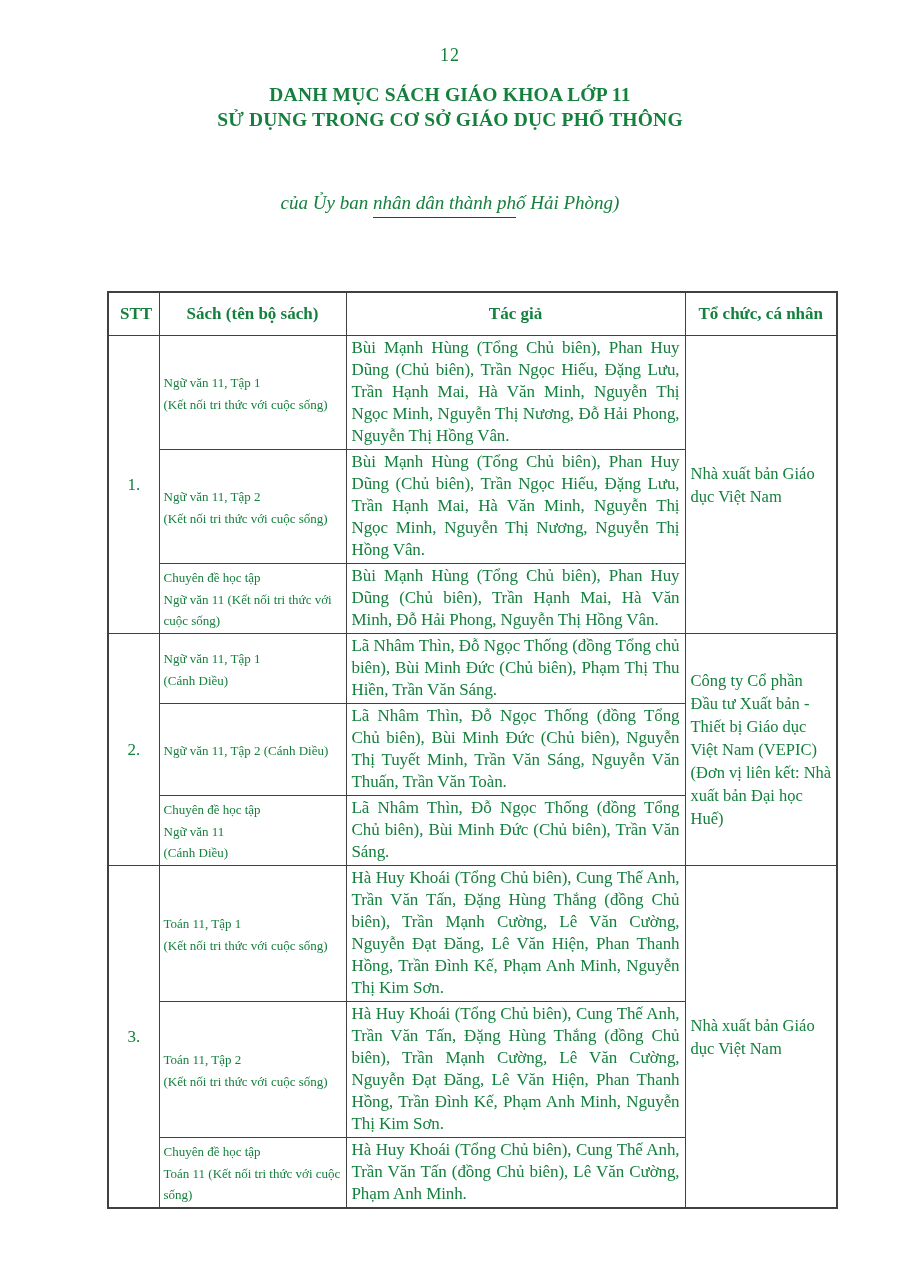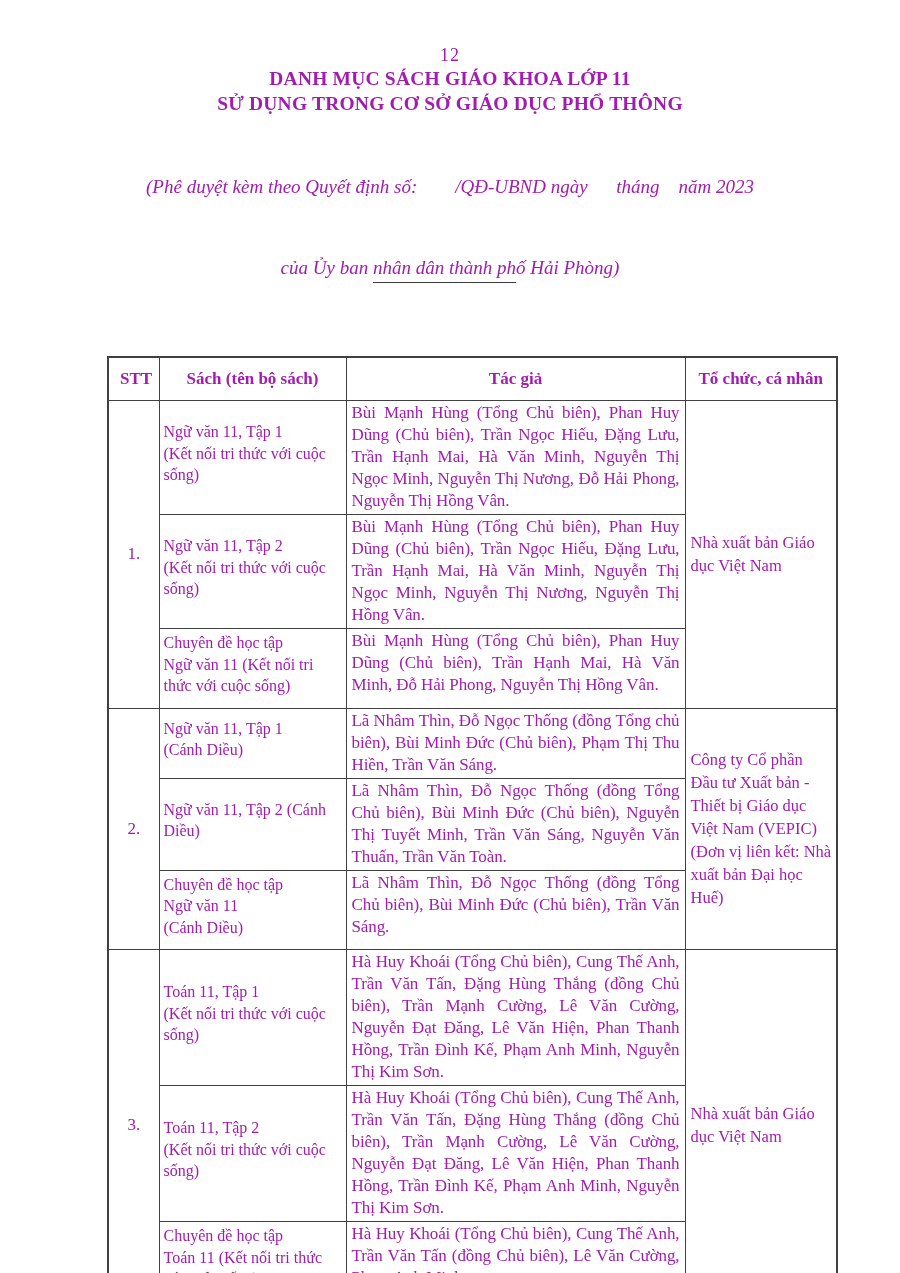--- a/index.html
+++ b/index.html
@@ -1,31 +1,32 @@
 <!DOCTYPE html>
 <html lang="vi"><head>
 <meta charset="utf-8">
 <style>
   html,body{margin:0;padding:0;background:#ffffff;}
   .page{
     position:relative;
     width:900px;height:1273px;
     box-sizing:border-box;
     background:#ffffff;
-    color:#a21caf;
+    color:#15803d;
     font-family:"Liberation Serif","DejaVu Serif",serif;
     padding-top:45px;
     overflow:hidden;
   }
   .page-number{
     text-align:center;
     font-size:18px;
     letter-spacing:1px;
   }
   .doc-title{
+    margin-top:16px;
     text-align:center;
     font-weight:bold;
     font-size:19.5px;
     line-height:25px;
     letter-spacing:.2px;
   }
   .doc-subtitle{
     margin-top:3px;
     text-align:center;
     font-style:italic;
@@ -58,23 +59,23 @@
   col.c-book{width:187px;}
   col.c-authors{width:339px;}
   col.c-org{width:152px;}
   td.stt{
     text-align:center;
     vertical-align:middle;
     font-size:17px;
   }
   td.book{
     vertical-align:middle;
-    font-size:16px;
+    font-size:13px;
     line-height:21.5px;
-    padding:3px 3px 11px 4px;
+    padding:3px 3px 1px 4px;
     white-space:pre-line;
   }
   td.authors{
     vertical-align:top;
     text-align:justify;
     font-size:17px;
     line-height:22px;
     padding:1px 5px 2px 5px;
     letter-spacing:-0.1px;
   }
@@ -92,21 +93,20 @@
 <div class="page">
 
   <div class="page-number">12</div>
 
   <div class="doc-title">
     <div>DANH MỤC SÁCH GIÁO KHOA LỚP 11</div>
     <div>SỬ DỤNG TRONG CƠ SỞ GIÁO DỤC PHỔ THÔNG</div>
   </div>
 
   <div class="doc-subtitle">
-    <div>(Phê duyệt kèm theo Quyết định số:        /QĐ-UBND ngày      tháng    năm 2023</div>
     <div><span>của Ủy ban </span><span class="u-part">nhân dân thành ph</span><span>ố Hải Phòng)</span></div>
   </div>
 
   <table class="book-table">
     <colgroup>
       <col class="c-stt">
         <col class="c-book">
         <col class="c-authors">
         <col class="c-org">
     </colgroup>

